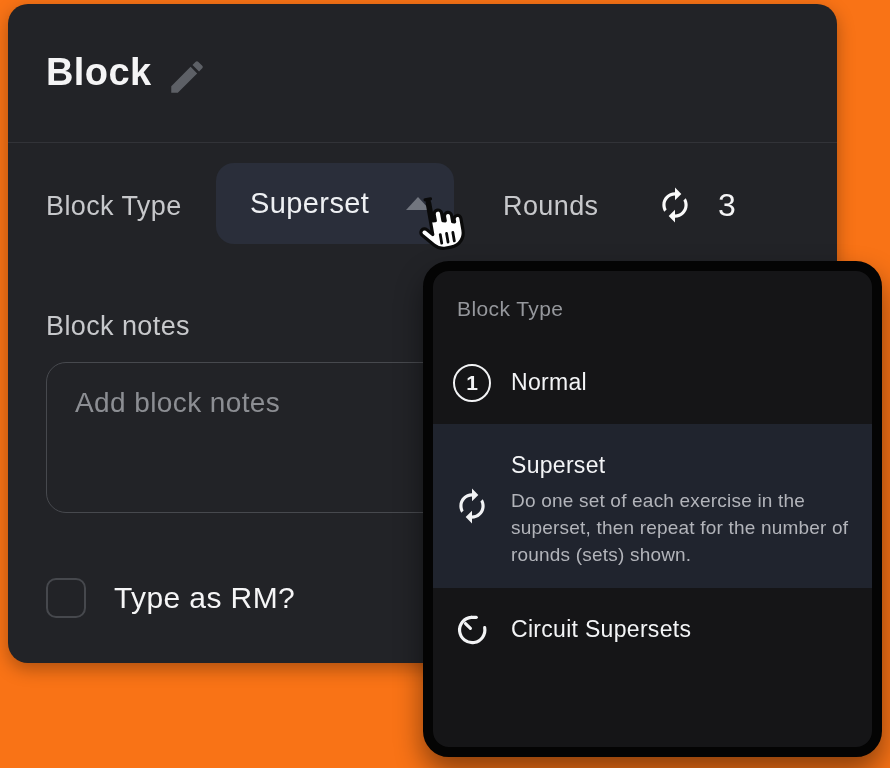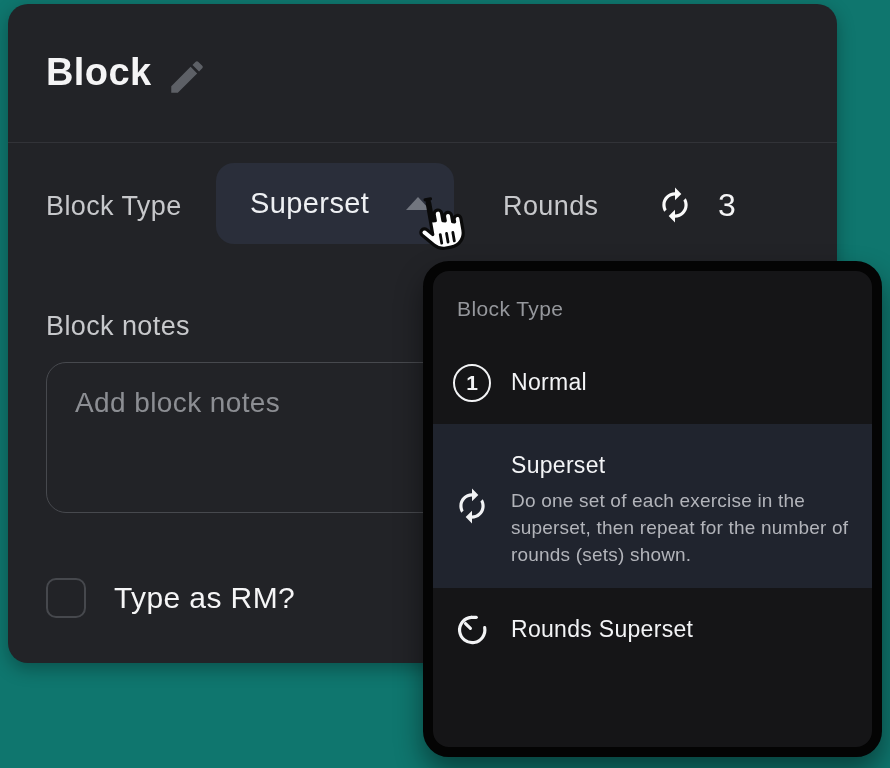--- a/index.html
+++ b/index.html
@@ -1,17 +1,17 @@
 <!DOCTYPE html>
 <html><head>
 <meta charset="utf-8">
 <style>
   html,body{margin:0;padding:0;background:#ffffff;}
   *{box-sizing:border-box;font-family:"Liberation Sans", sans-serif;}
-  .stage{position:relative;width:890px;height:768px;overflow:hidden;background:#0f766e;}
+  .stage{position:relative;width:890px;height:768px;overflow:hidden;background:#f97316;}
 
   
   .panel{
     position:absolute;left:8px;top:4px;width:829px;height:659px;
     background:#222327;border-radius:20px;
     box-shadow:0 6px 18px rgba(0,0,0,.30);
     z-index:1;
   }
   .panel-title{
     position:absolute;left:38px;top:46px;
@@ -162,21 +162,21 @@
 
     <div class="option">
       <span class="opt-icon-col">
         <svg class="opt-svg" viewBox="0 0 24 24" fill="none" stroke="currentColor" stroke-width="2" stroke-linecap="round">
           <path d="M11.5 4 A8 8 0 1 0 20 10.5"></path>
           <path d="M11.5 4 h3.2"></path>
           <path d="M11 11 L7.9 7.9"></path>
         </svg>
       </span>
       <span class="opt-text">
-        <p class="opt-title">Rounds Superset</p>
+        <p class="opt-title">Circuit Supersets</p>
       </span>
     </div>
   </div>
 
   <span class="cursor">
     <svg viewBox="0 0 30 34" width="100%" height="100%">
       <path d="M11.2 2.2c1.2 0 2.1.9 2.1 2.1v9.6l1.3.2v-3.4c0-1.1.9-2 2-2s2 .9 2 2v4.1l1.2.25v-2.3c0-1.05.85-1.9 1.9-1.9s1.9.85 1.9 1.9v3.4l1 .3v-1.3c0-1 .8-1.8 1.8-1.8s1.8.8 1.8 1.8v6.3c0 2.1-.6 3.8-1.9 5.3-1.5 1.7-3.5 2.6-6 2.6h-2.6c-2.5 0-4.4-.8-6-2.7l-5.3-6.2c-.7-.8-.6-2 .2-2.7.8-.7 2-.6 2.7.2l2.7 3.1V4.3c0-1.2.9-2.1 2.1-2.1z" fill="#ffffff" stroke="#0a0a0a" stroke-width="1.7" stroke-linejoin="round"></path>
       <path d="M15.9 21.8v4.6 M19.3 21.8v4.6 M22.7 21.8v4.6" stroke="#0a0a0a" stroke-width="1.5" fill="none" stroke-linecap="round"></path>
     </svg>
   </span>

